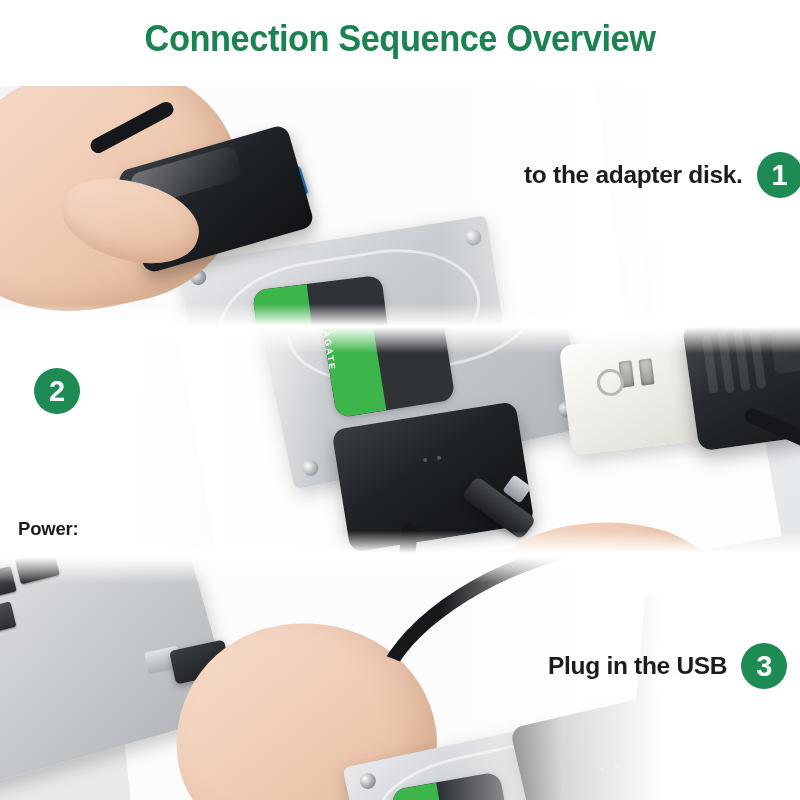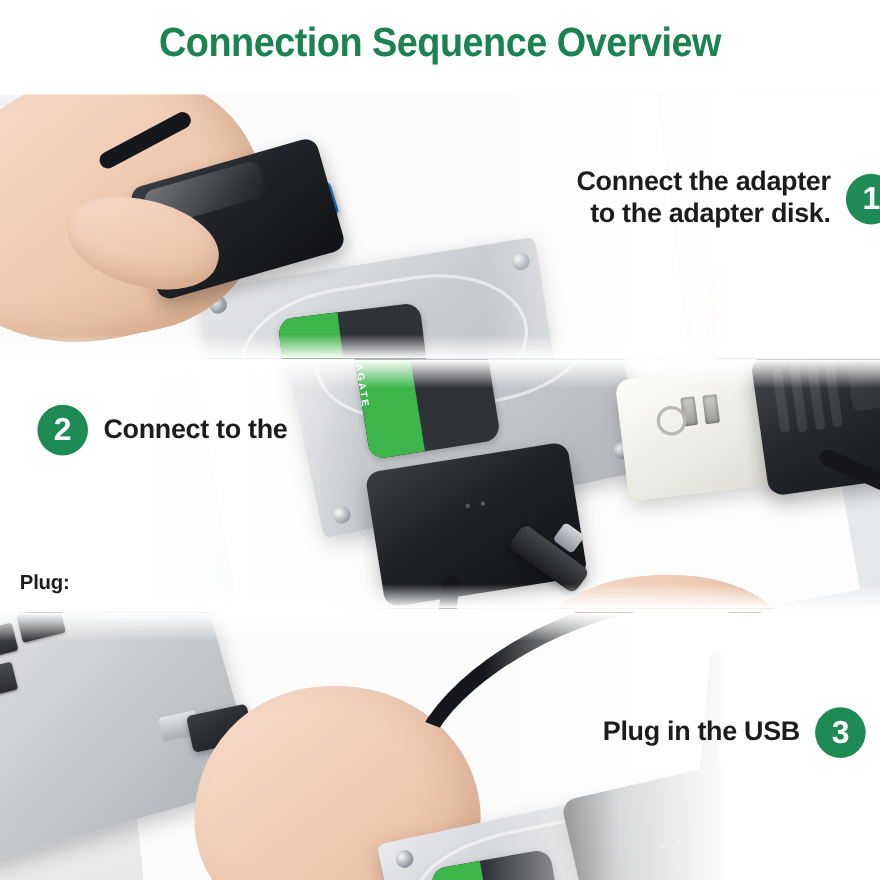--- a/index.html
+++ b/index.html
@@ -202,21 +202,20 @@
       </div>
       <div class="skin" id="p1thumb"></div>
 
       <div class="fadeR"></div>
       <div class="fadeBot"></div>
     </div>
   </div>
 
   <div class="caption" id="cap1">
     <div class="capText">
-      <span>Connect the adapter</span>
       <span class="l2">to the adapter disk.</span>
     </div>
     <div class="badge">1</div>
   </div>
 
   <div class="panel" id="panel2">
     <div class="photo">
       <div class="desk"></div>
       <div class="deskpaper" id="p2paper"></div>
 
@@ -255,26 +254,25 @@
 
       <div class="fadeL"></div>
       <div class="fadeTop"></div>
       <div class="fadeBot"></div>
     </div>
   </div>
 
   <div class="caption" id="cap2">
     <div class="badge">2</div>
     <div class="capText">
-      <span>Connect to the</span>
     </div>
   </div>
 
   <div class="note">
-    <span>Plug:</span>
+    <span>Power:</span>
     <span>DC 12V Power for 3.5”   HDD/SSD</span>
     <span>to ensure stable operation</span>
   </div>
 
   <div class="panel" id="panel3">
     <div class="photo">
       <div id="p3desk"></div>
       <div class="deskpaper" id="p3paper"></div>
 
       <div id="p3laptop">

